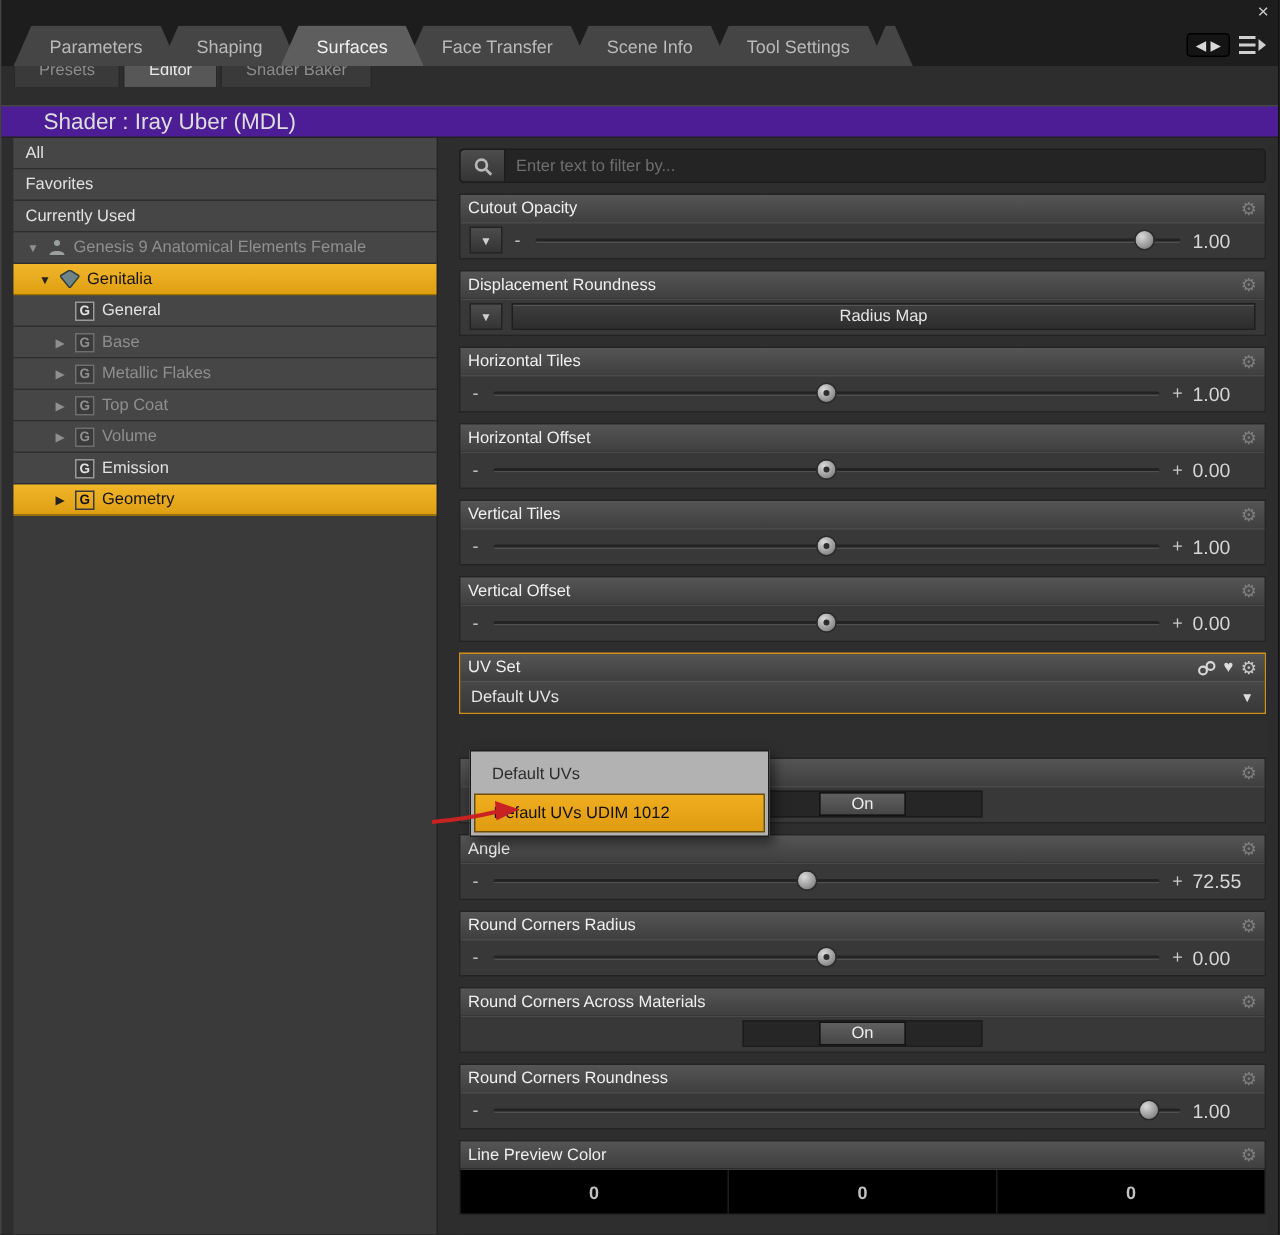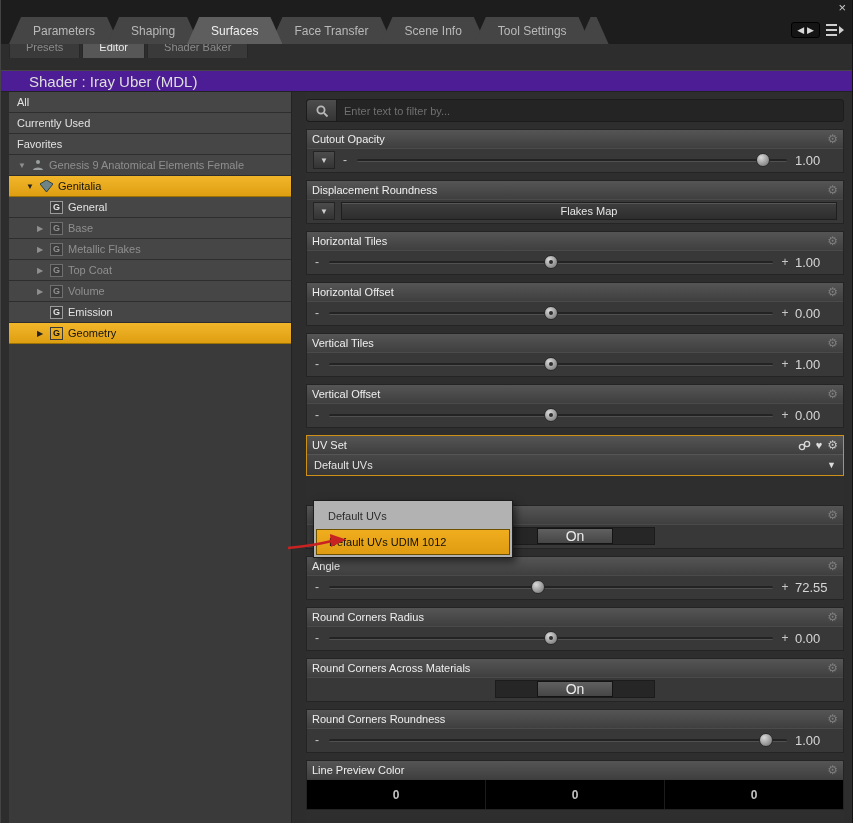--- a/index.html
+++ b/index.html
@@ -52,21 +52,21 @@
   .prow{height:24px;background:#383838;box-shadow:inset 0 1px 0 #4a4a4a;display:flex;align-items:center;padding:0 6px;gap:6px}
   .ddbtn{width:22px;height:18px;background:linear-gradient(#4c4c4c,#343434);border:1px solid #232323;color:#cfcfcf;font-size:8px;display:flex;align-items:center;justify-content:center;cursor:pointer;flex:none}
   .sl{flex:1;position:relative;height:100%;cursor:pointer}
   .groove{position:absolute;left:2px;right:2px;top:50%;height:3px;margin-top:-1px;background:#232323;border-bottom:1px solid #505050;border-radius:2px}
   .hnd{position:absolute;top:50%;width:14px;height:14px;border-radius:50%;background:radial-gradient(circle at 35% 30%,#dadada,#8c8c8c 70%,#686868);border:1px solid #2a2a2a;transform:translate(-50%,-50%)}
   .hnd.dot::after{content:"";position:absolute;left:50%;top:50%;width:4px;height:4px;margin:-2px 0 0 -2px;border-radius:50%;background:#2d2d2d}
   .mm,.pp{color:#c8c8c8;font-size:12px;width:8px;text-align:center;flex:none;cursor:pointer}
   .pval{width:42px;color:#d6d6d6;font-size:13px;flex:none;cursor:text}
   .cmbtn{flex:1;height:18px;background:linear-gradient(#3e3e3e,#2d2d2d);border:1px solid #1e1e1e;box-shadow:inset 0 1px 0 #565656;color:#e6e6e6;font-size:11px;cursor:pointer}
   .togbar{width:160px;margin:0 auto;height:18px;background:#262626;border:1px solid #1c1c1c;display:flex;justify-content:center}
-  .togseg{width:76px;background:linear-gradient(#606060,#464646);color:#ededed;font-size:14px;display:flex;align-items:center;justify-content:center;border:1px solid #141414;cursor:pointer}
+  .togseg{width:58px;background:linear-gradient(#606060,#464646);color:#ededed;font-size:11px;display:flex;align-items:center;justify-content:center;border:1px solid #141414;cursor:pointer}
 
   .uvpg{border:1px solid #cf9018}
   .uvicons{margin-left:auto;display:flex;gap:5px;align-items:center}
   .heart{color:#dedede;font-size:11px;line-height:11px;cursor:pointer}
   .uvgear{color:#c9c9c9;font-size:12px;line-height:12px;cursor:pointer}
   .combo{height:21px;background:linear-gradient(#474747,#383838);border-top:1px solid #555;display:flex;align-items:center;padding:0 7px;color:#e4e4e4;font-size:11px;cursor:pointer}
   .combo .cdown{margin-left:auto;font-size:9px;color:#dcdcdc}
 
   .covered{margin-top:22px}
   .covered .ph{color:transparent}
@@ -136,24 +136,24 @@
 
   <div class="shaderrow">Shader : Iray Uber (MDL)</div>
 
   <div class="main">
 
     <div class="tree">
       <div class="trow">
           <span class="tlabel">All</span>
         </div>
       <div class="trow">
+          <span>Favorites</span>
+        </div>
+      <div class="trow">
           <span>Currently Used</span>
-        </div>
-      <div class="trow">
-          <span>Favorites</span>
         </div>
 
       <div class="trow dim">
         <span class="exp">▼</span>
         <svg width="12" height="12" viewBox="0 0 12 12">
             <circle cx="6" cy="3" r="2" fill="#9aa0a0"></circle>
             <path d="M1 11 C1 7.5 11 7.5 11 11 Z" fill="#9aa0a0"></path>
           </svg>
         <span>Genesis 9 Anatomical Elements Female</span>
       </div>
@@ -231,21 +231,21 @@
         </div>
       </div>
 
       <div class="pg">
         <div class="ph">
           <span>Displacement Roundness</span>
           <span class="gear">⚙</span>
         </div>
         <div class="prow">
           <span class="ddbtn">▼</span>
-          <button class="cmbtn">Flakes Map</button>
+          <button class="cmbtn">Radius Map</button>
         </div>
       </div>
 
       <div class="pg">
         <div class="ph">
           <span>Horizontal Tiles</span>
           <span class="gear">⚙</span>
         </div>
         <div class="prow">
           <span class="mm">-</span>

